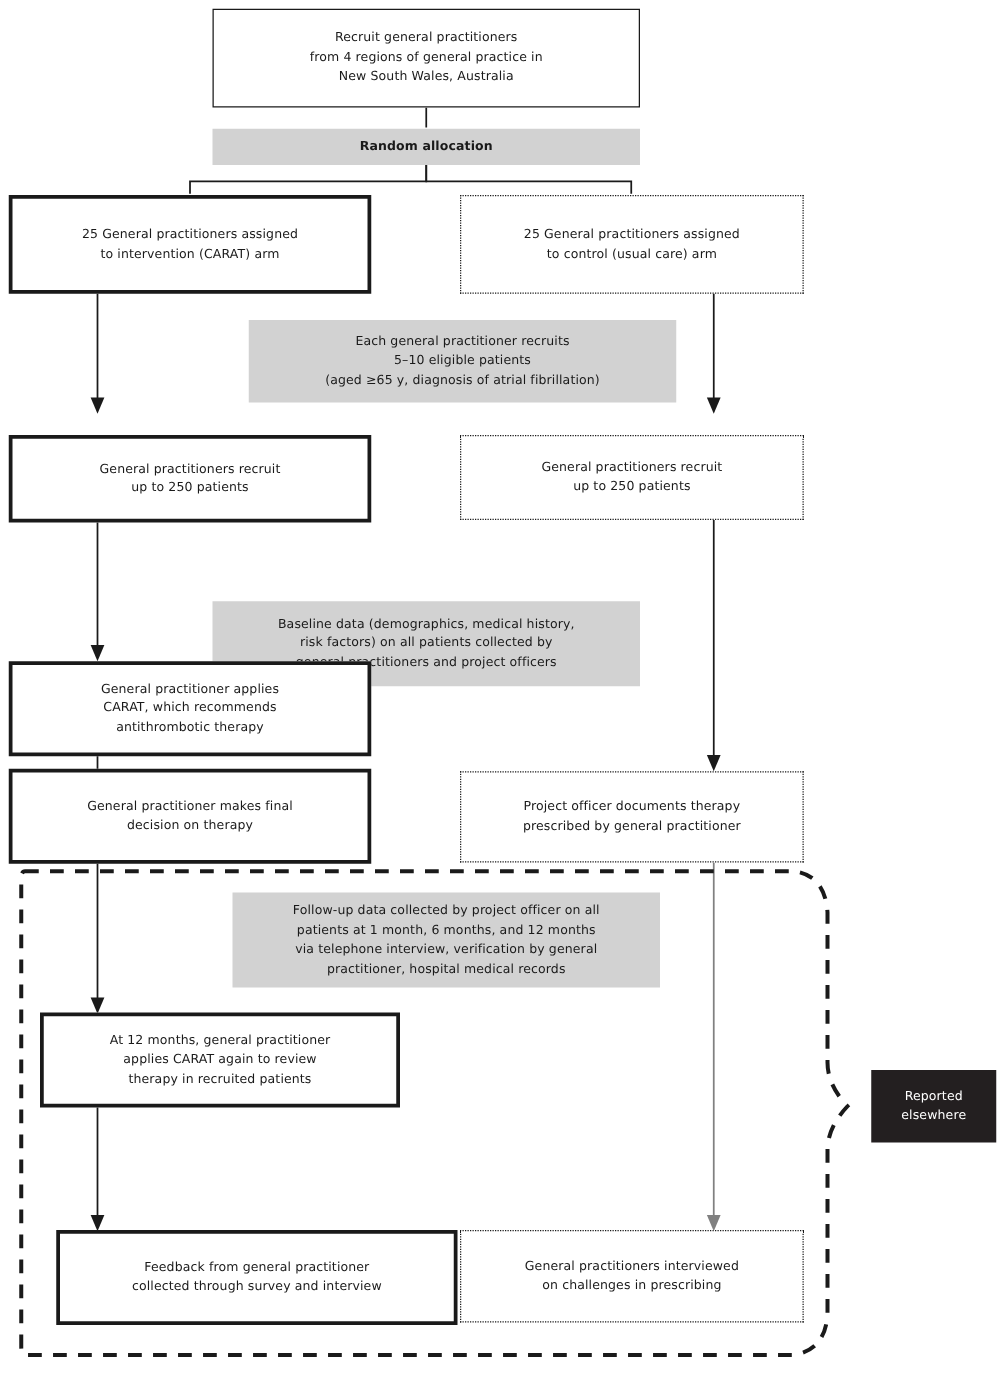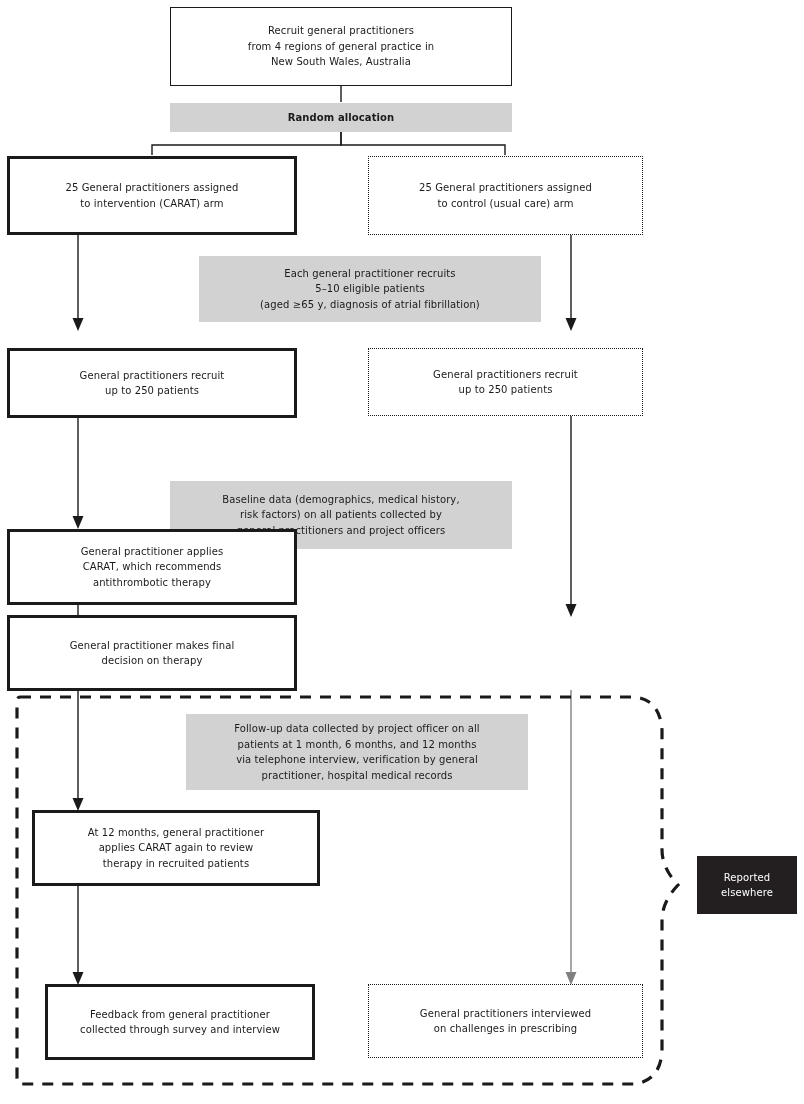--- a/index.html
+++ b/index.html
@@ -174,35 +174,39 @@
     <span class="node-label">General practitioner applies
 CARAT, which recommends
 antithrombotic therapy</span>
   </div>
 
   <div class="node node-solid" style="left:7px; top:615px; width:290px; height:76px;">
     <span class="node-label">General practitioner makes final
 decision on therapy</span>
   </div>
 
+  <div class="node node-dotted" style="left:368px; top:617px; width:275px; height:73px;">
+    <span class="node-label">Project officer documents therapy
+prescribed by general practitioner</span>
+  </div>
 
   <div class="node node-gray" style="left:170px; top:714px; width:342px; height:76px;margin-left:16px;">
     <span class="node-label">Follow-up data collected by project officer on all
 patients at 1 month, 6 months, and 12 months
 via telephone interview, verification by general
 practitioner, hospital medical records</span>
   </div>
 
   <div class="node node-solid" style="left:32px; top:810px; width:288px; height:76px;">
     <span class="node-label">At 12 months, general practitioner
 applies CARAT again to review
 therapy in recruited patients</span>
   </div>
 
-  <div class="node node-solid" style="left:45px; top:984px; width:270px; height:76px;">
+  <div class="node node-solid" style="left:45px; top:984px; width:321px; height:76px;">
     <span class="node-label">Feedback from general practitioner
 collected through survey and interview</span>
   </div>
 
   <div class="node node-dotted" style="left:368px; top:984px; width:275px; height:74px;">
     <span class="node-label">General practitioners interviewed
 on challenges in prescribing</span>
   </div>
 
   <div class="node node-dark" style="left:697px; top:856px; width:100px; height:58px;">

